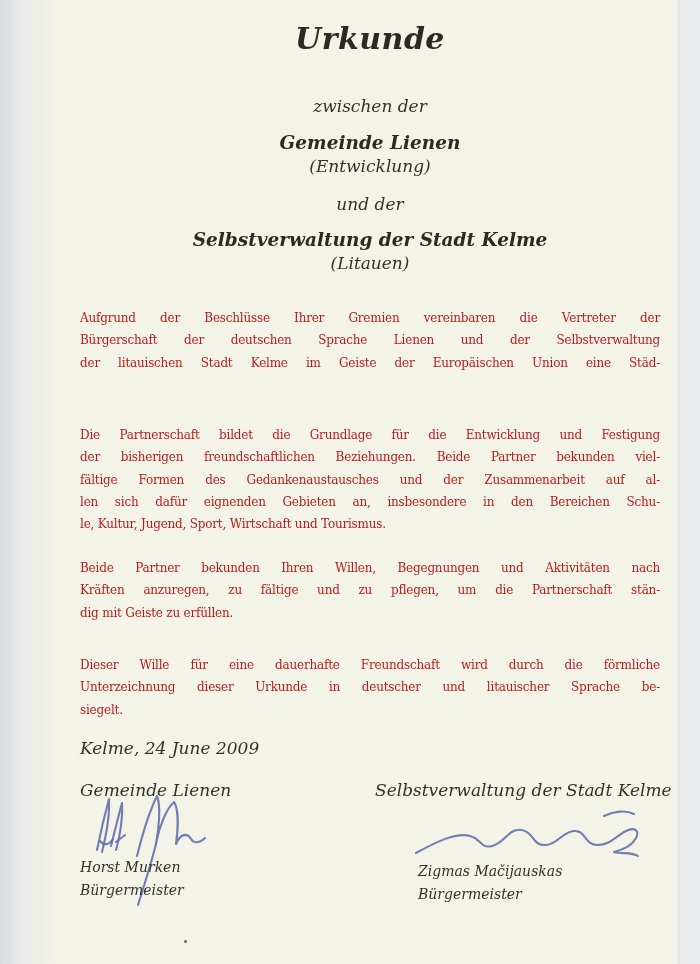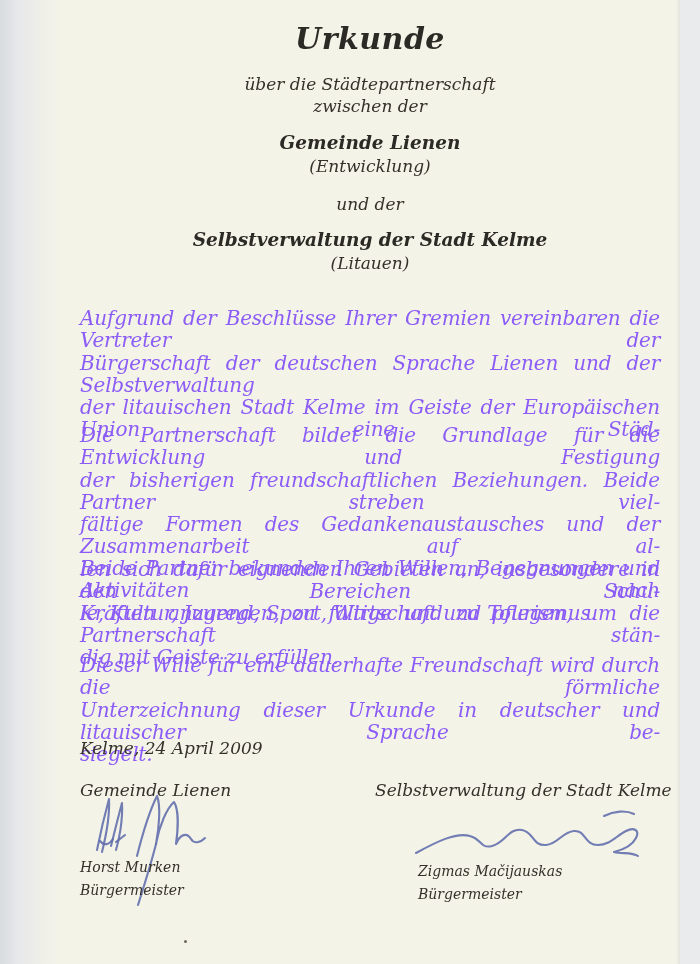--- a/index.html
+++ b/index.html
@@ -29,22 +29,22 @@
     font-style:italic;
   }
   .title{
     font-size:30px;font-weight:bold;letter-spacing:.5px;color:#2c2a25;
   }
   .sub{font-size:17px;}
   .party-name{font-size:18.5px;font-weight:bold;color:#2c2a25;}
   .party-country{font-size:17px;}
   .body-par{
     position:absolute;left:80px;width:580px;
-    font-style:italic;font-size:20px;line-height:22.3px;
-    letter-spacing:-0.2px;color:#8b5cf6;
+    font-size:12px;line-height:22.3px;
+    letter-spacing:-0.2px;color:#b91c1c;
   }
   .line{white-space:nowrap;}
   .just{
     white-space:normal;
     text-align:justify;
     text-align-last:justify;
     -moz-text-align-last:justify;
   }
   .dateline{
     position:absolute;left:80px;top:738px;
@@ -67,58 +67,57 @@
 </style>
 </head>
 <body>
 
 <div class="page">
   <div class="edge-left"></div>
   <div class="edge-right"></div>
 
   <div class="center-col title" style="top:21px">Urkunde</div>
 
-  <div class="center-col sub" style="top:74px">über die Städtepartnerschaft</div>
   <div class="center-col sub" style="top:96px">zwischen der</div>
 
   <div class="center-col party-name" style="top:132px">Gemeinde Lienen</div>
   <div class="center-col party-country" style="top:156px">(Entwicklung)</div>
 
   <div class="center-col sub" style="top:194px">und der</div>
 
   <div class="center-col party-name" style="top:229px">Selbstverwaltung der Stadt Kelme</div>
   <div class="center-col party-country" style="top:253px">(Litauen)</div>
 
   <div class="body-par" style="top:307px">
     <div class="line just">Aufgrund der Beschlüsse Ihrer Gremien vereinbaren die Vertreter der</div>
     <div class="line just">Bürgerschaft der deutschen Sprache Lienen und der Selbstverwaltung</div>
     <div class="line just">der litauischen Stadt Kelme im Geiste der Europäischen Union eine Städ-</div>
   </div>
 
   <div class="body-par" style="top:424px">
     <div class="line just">Die Partnerschaft bildet die Grundlage für die Entwicklung und Festigung</div>
-    <div class="line just">der bisherigen freundschaftlichen Beziehungen. Beide Partner streben viel-</div>
+    <div class="line just">der bisherigen freundschaftlichen Beziehungen. Beide Partner bekunden viel-</div>
     <div class="line just">fältige Formen des Gedankenaustausches und der Zusammenarbeit auf al-</div>
     <div class="line just">len sich dafür eignenden Gebieten an, insbesondere in den Bereichen Schu-</div>
     <div class="line">le, Kultur, Jugend, Sport, Wirtschaft und Tourismus.</div>
   </div>
 
   <div class="body-par" style="top:557px">
     <div class="line just">Beide Partner bekunden Ihren Willen, Begegnungen und Aktivitäten nach</div>
     <div class="line just">Kräften anzuregen, zu fältige und zu pflegen, um die Partnerschaft stän-</div>
     <div class="line">dig mit Geiste zu erfüllen.</div>
   </div>
 
   <div class="body-par" style="top:654px">
     <div class="line just">Dieser Wille für eine dauerhafte Freundschaft wird durch die förmliche</div>
     <div class="line just">Unterzeichnung dieser Urkunde in deutscher und litauischer Sprache be-</div>
     <div class="line">siegelt.</div>
   </div>
 
-  <div class="dateline">Kelme, 24 April 2009</div>
+  <div class="dateline">Kelme, 24 June 2009</div>
 
   <div class="sig-label left">Gemeinde Lienen</div>
   <div class="sig-label right">Selbstverwaltung der Stadt Kelme</div>
 
   <svg class="sig-svg left" width="150" height="125" viewBox="0 0 150 125">
     <path d="M 12,64 C 16,44 21,24 24,13 C 25,32 20,54 17,66"></path>
     <path d="M 26,60 C 30,44 34,28 37,17 C 38,34 34,54 31,64"></path>
     <path d="M 15,55 C 19,60 24,59 28,53"></path>
     <path d="M 31,56 L 40,49"></path>
     <path d="M 52,70 C 58,46 66,22 72,10 C 76,20 74,42 71,58 C 74,40 82,22 89,16 C 94,24 93,44 91,58 C 95,48 102,46 106,53 C 109,58 115,57 120,52"></path>

